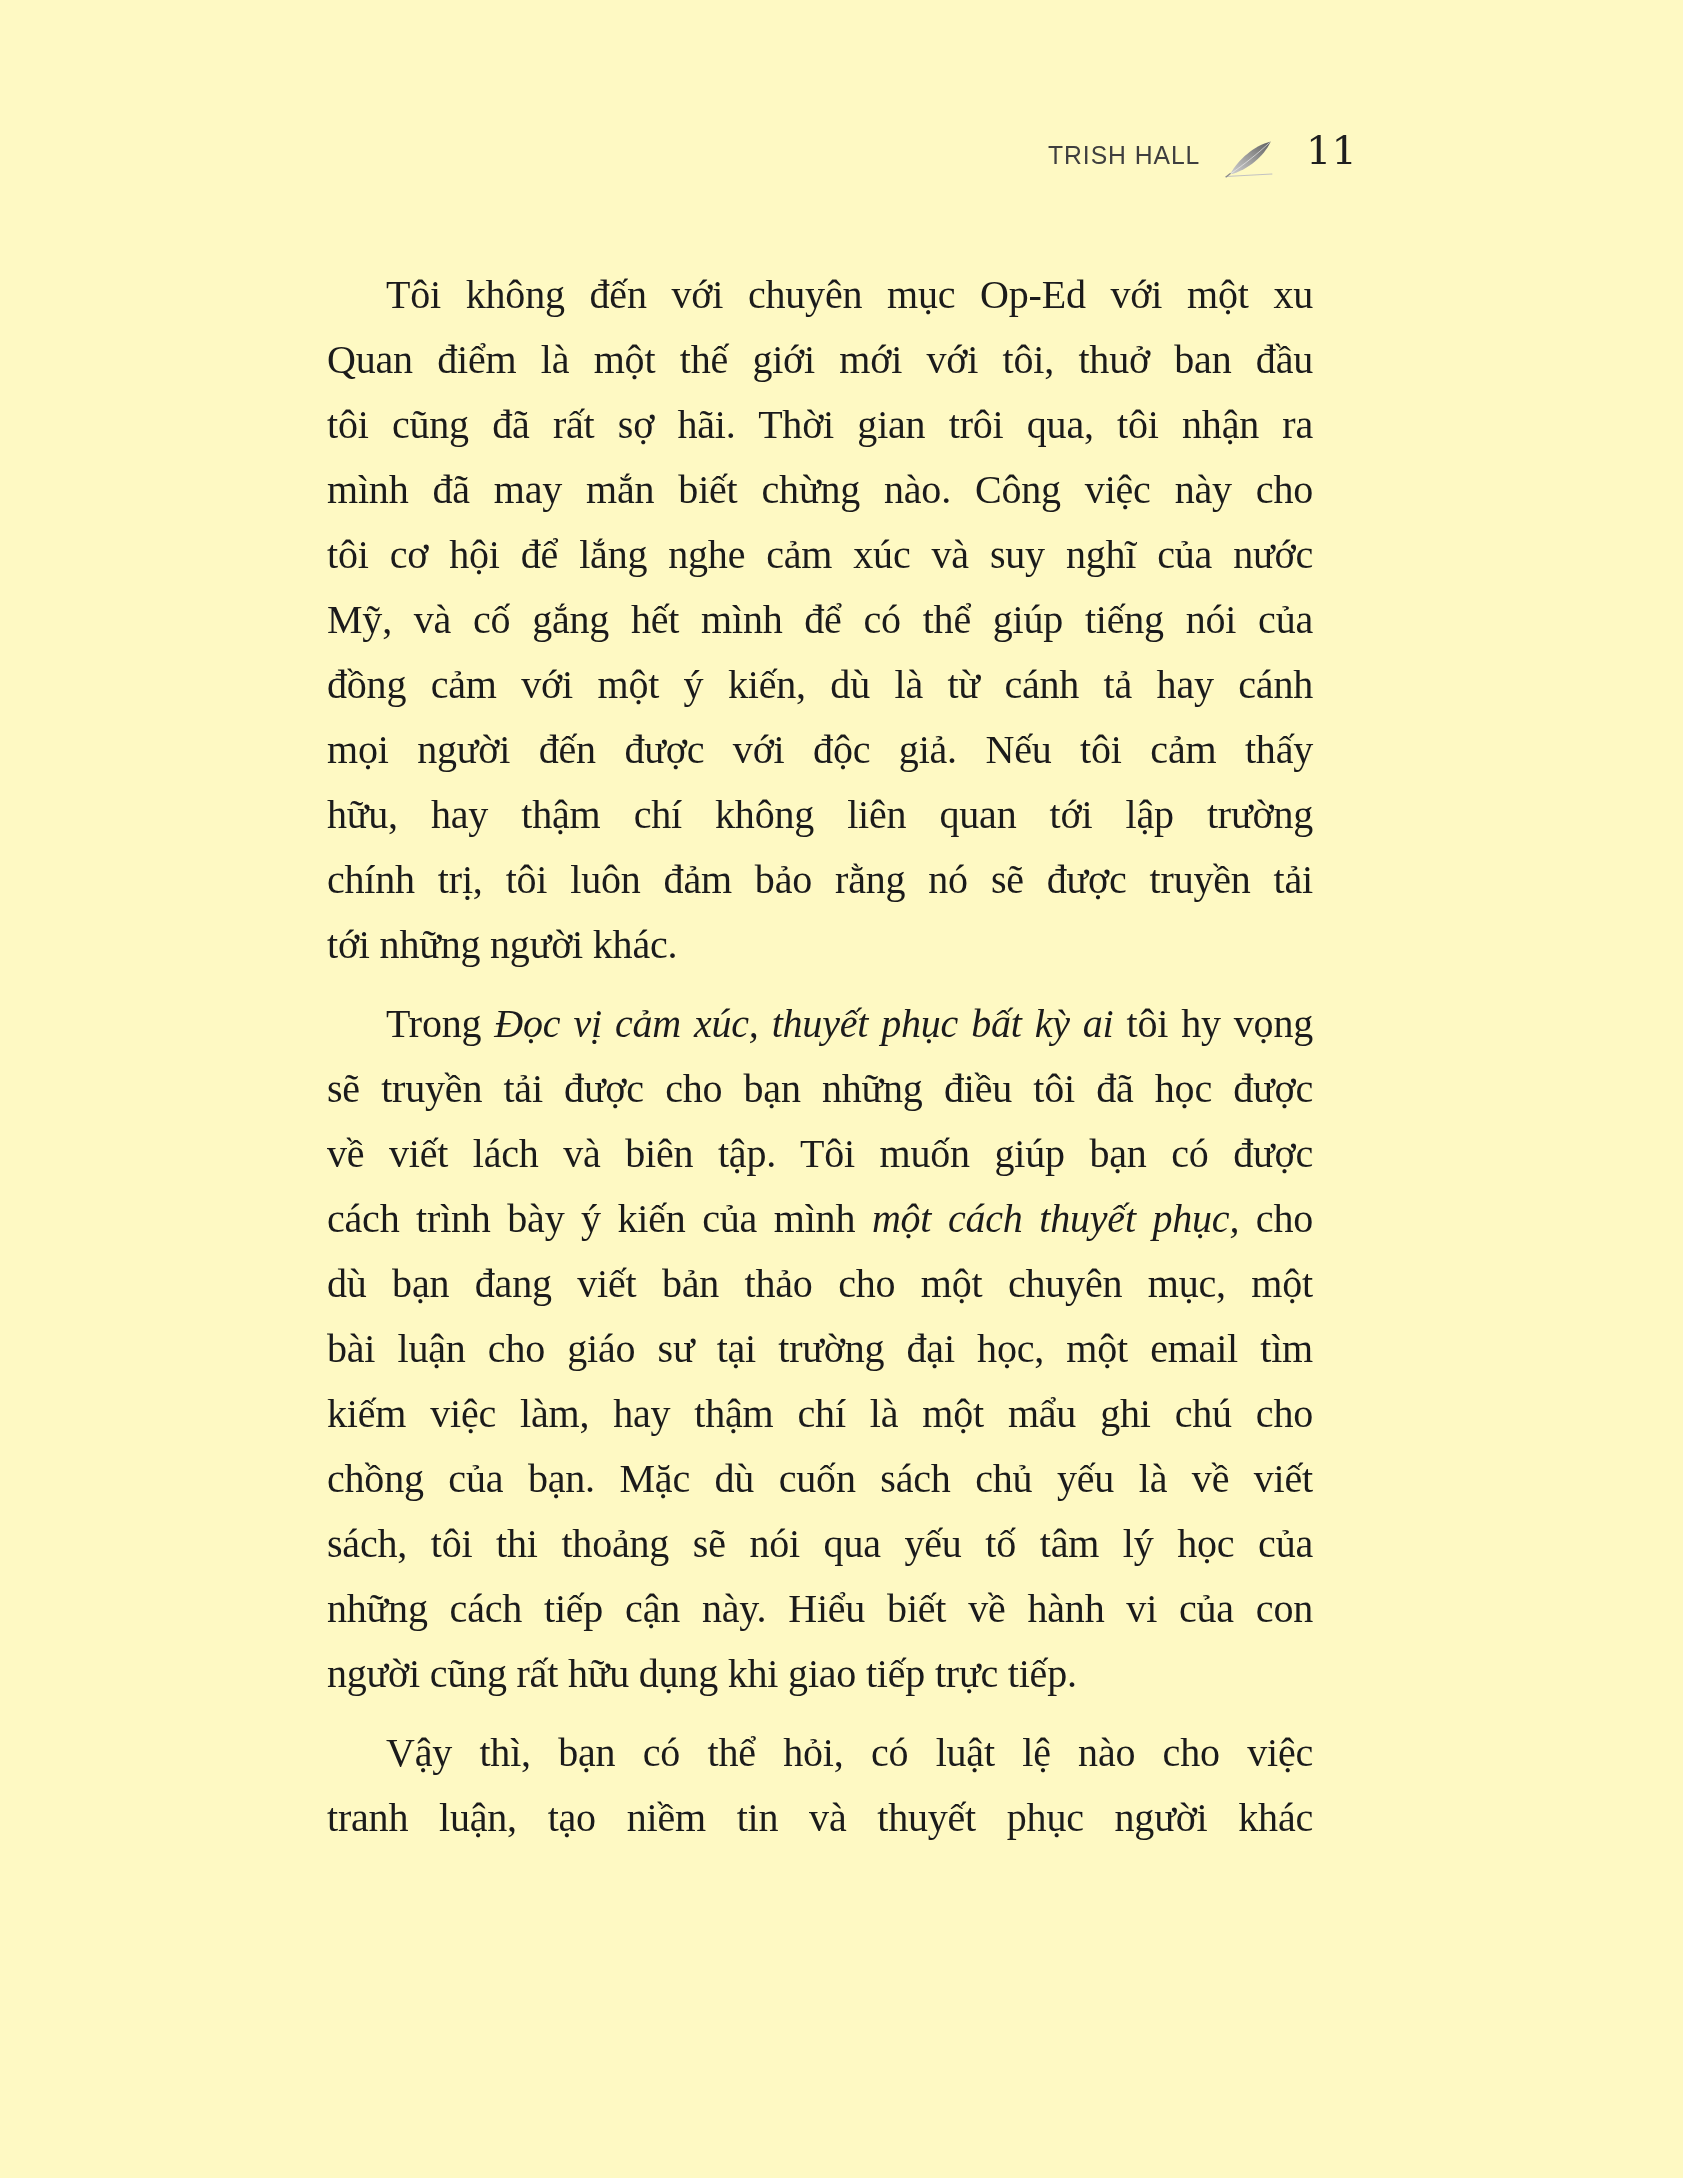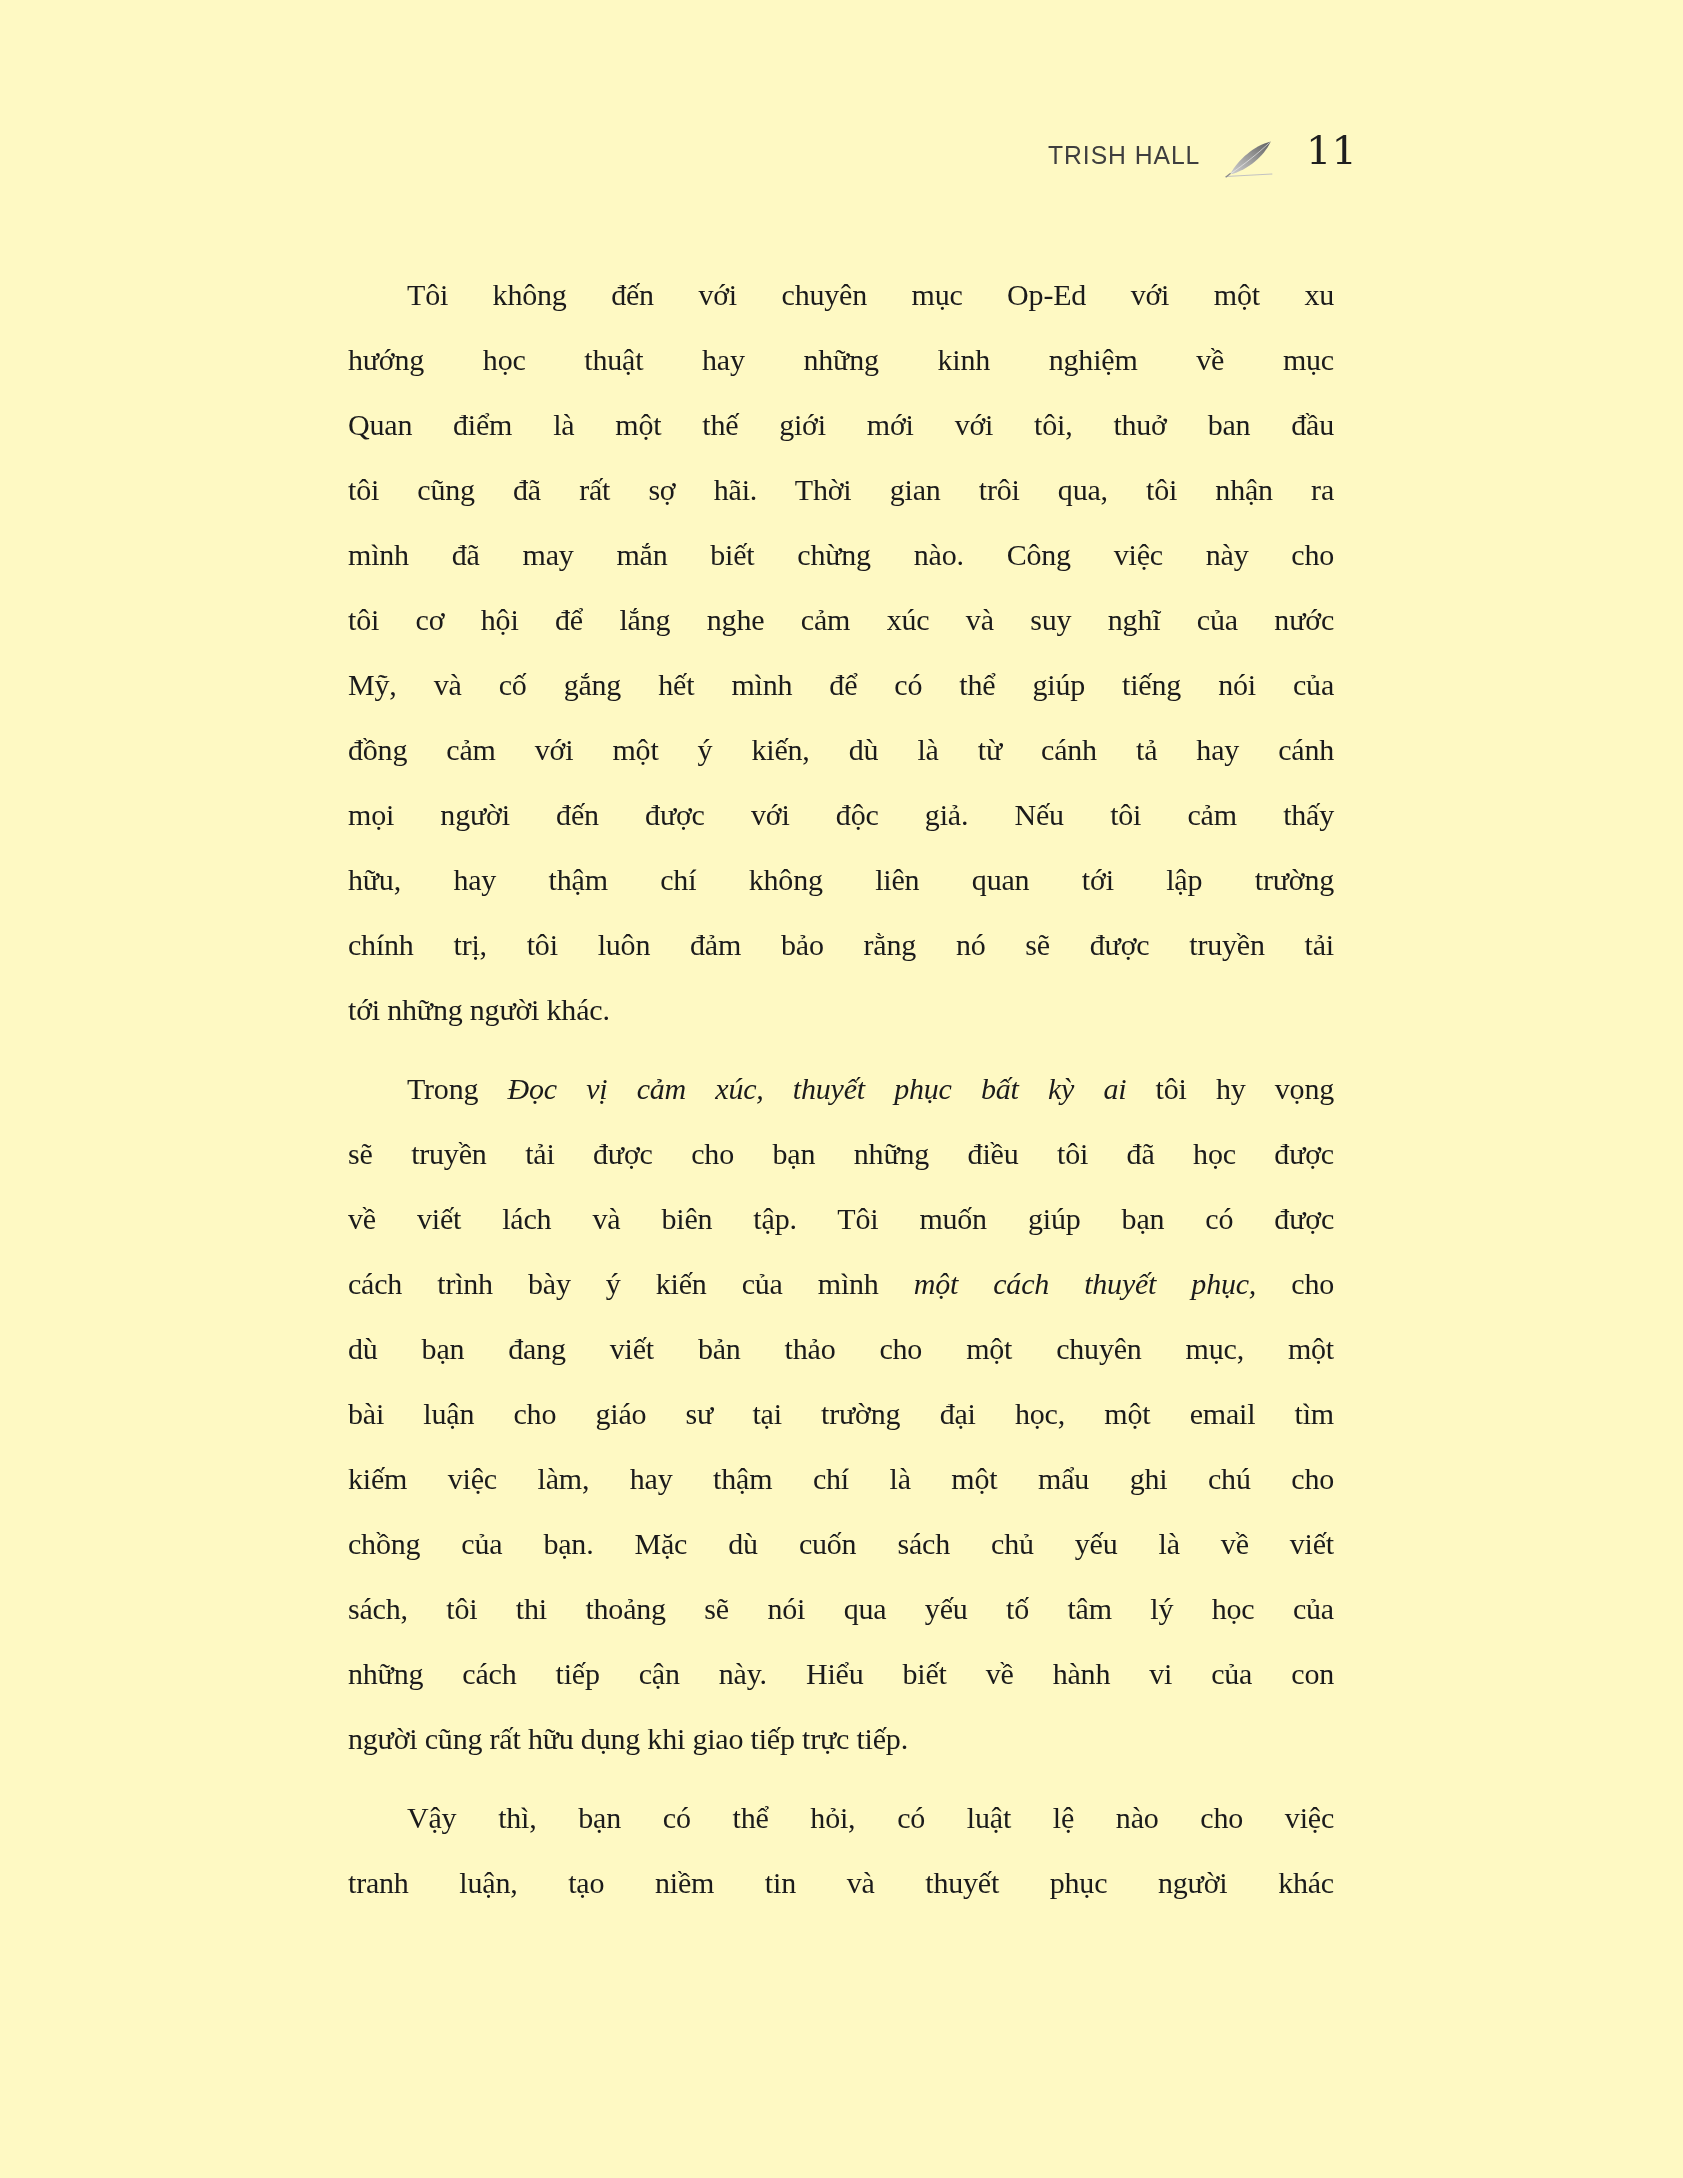--- a/index.html
+++ b/index.html
@@ -35,24 +35,24 @@
     position: relative;
     top: 6px;
   }
   .page-number {
     font-family: "DejaVu Serif", "Liberation Serif", serif;
     font-size: 40px;
     color: #1f1f1f;
   }
   .text-block {
     position: absolute;
-    left: 348px;
+    left: 327px;
     top: 262px;
     width: 986px;
-    font-size: 30px;
+    font-size: 40px;
     line-height: 65px;
     color: #1b1b1b;
     letter-spacing: -0.2px;
   }
   .para + .para { margin-top: 14px; }
   .line {
     text-align: justify;
     text-align-last: justify;
     height: 65px;
     overflow: visible;
@@ -86,21 +86,20 @@
         <path d="M8 41 C17 25 36 8 56 3 C51 15 35 34 10 42 Z" fill="url(#fg)"></path>
         <path d="M9 41 C22 32 40 18 55 4" stroke="#efefef" stroke-width="1" fill="none" opacity="0.8"></path>
       </svg>
     </span>
     <span class="page-number">11</span>
   </div>
 
   <div class="text-block">
       <div class="para">
         <div class="line indent"><span>Tôi không đến với chuyên mục Op-Ed với một xu</span></div>
-        <div class="line"><span>hướng học thuật hay những kinh nghiệm về mục</span></div>
         <div class="line"><span>Quan điểm là một thế giới mới với tôi, thuở ban đầu</span></div>
         <div class="line"><span>tôi cũng đã rất sợ hãi. Thời gian trôi qua, tôi nhận ra</span></div>
         <div class="line"><span>mình đã may mắn biết chừng nào. Công việc này cho</span></div>
         <div class="line"><span>tôi cơ hội để lắng nghe cảm xúc và suy nghĩ của nước</span></div>
         <div class="line"><span>Mỹ, và cố gắng hết mình để có thể giúp tiếng nói của</span></div>
         <div class="line"><span>đồng cảm với một ý kiến, dù là từ cánh tả hay cánh</span></div>
         <div class="line"><span>mọi người đến được với độc giả. Nếu tôi cảm thấy</span></div>
         <div class="line"><span>hữu, hay thậm chí không liên quan tới lập trường</span></div>
         <div class="line"><span>chính trị, tôi luôn đảm bảo rằng nó sẽ được truyền tải</span></div>
         <div class="line last"><span>tới những người khác.</span></div>

